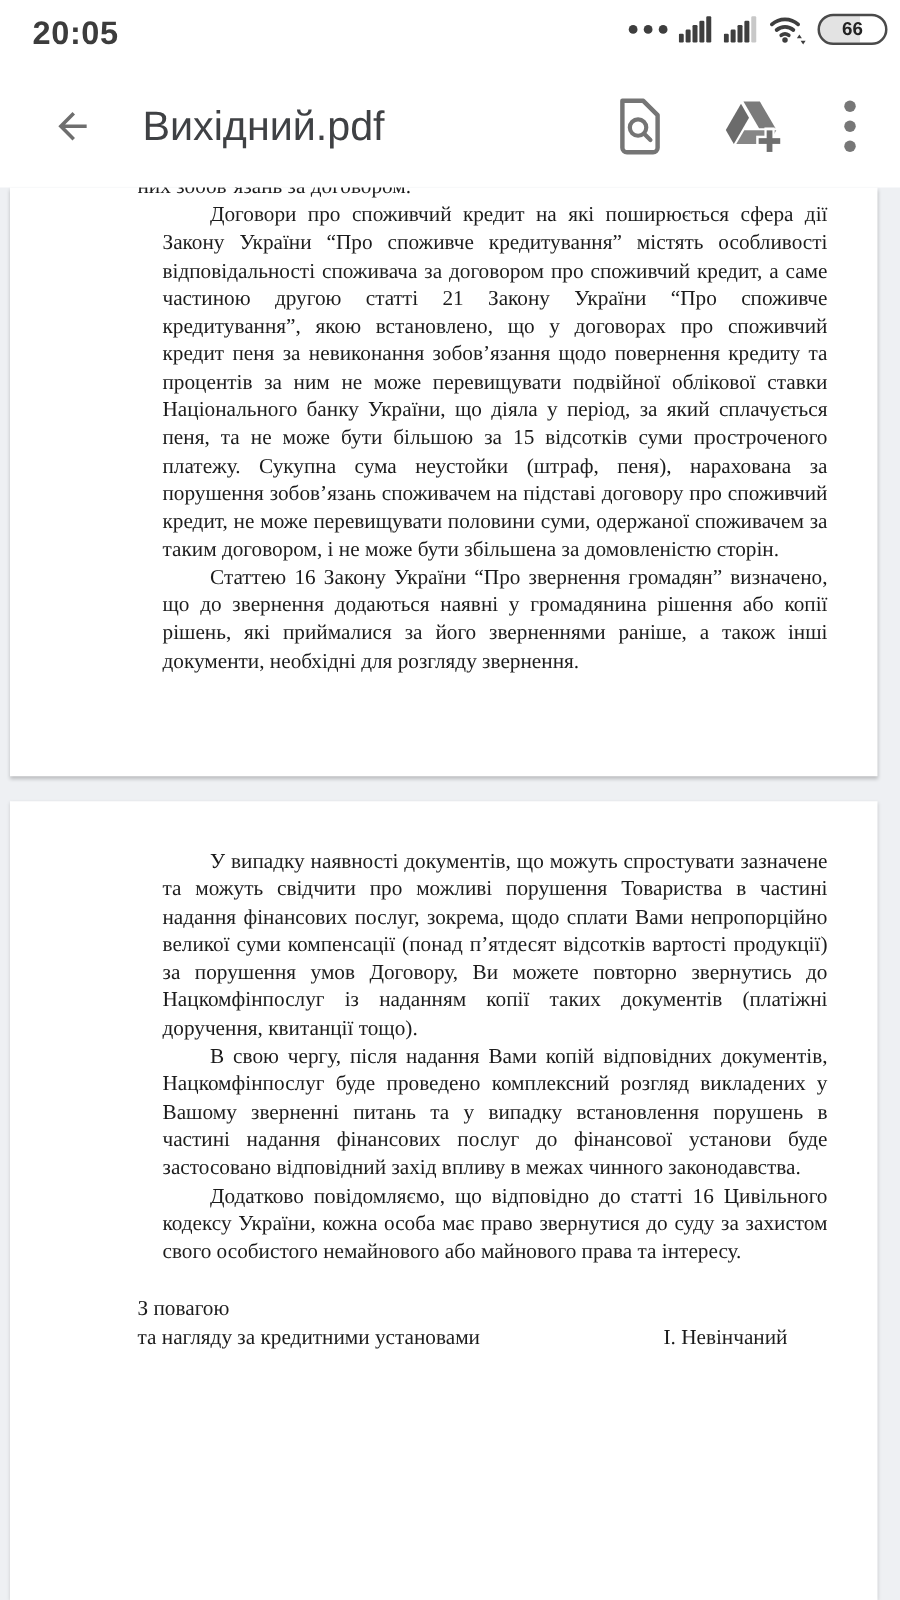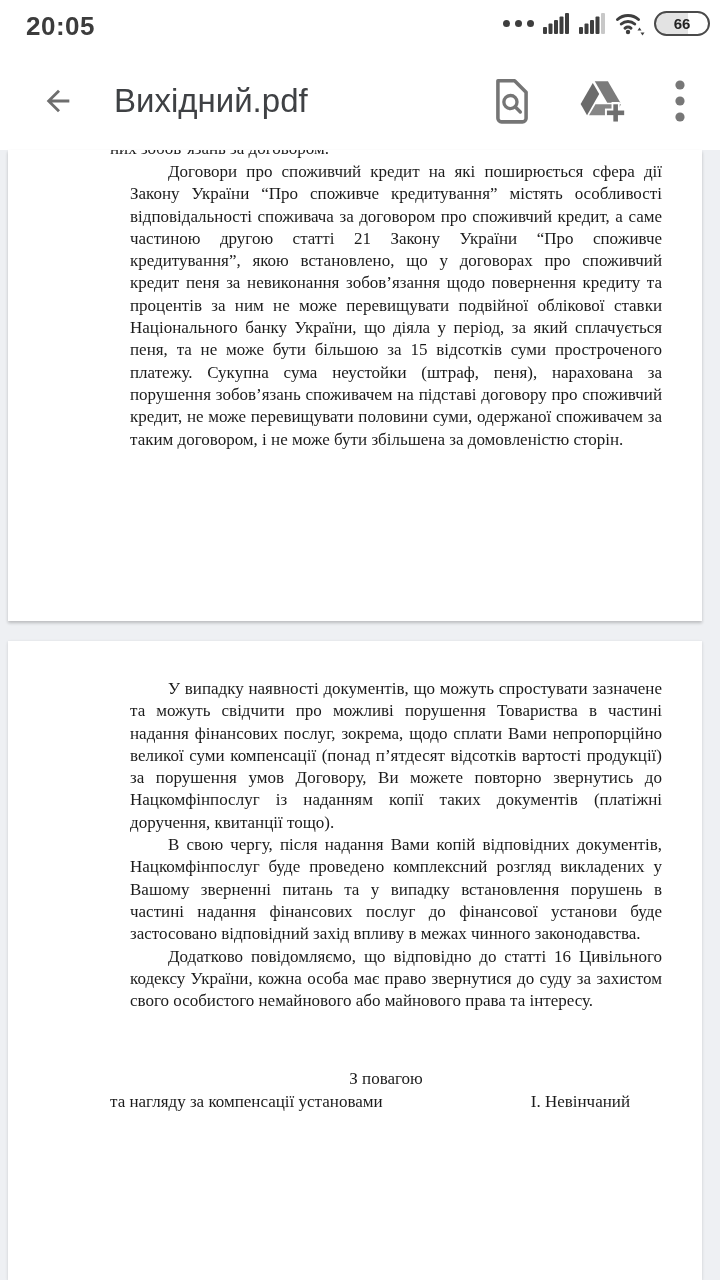--- a/index.html
+++ b/index.html
@@ -64,21 +64,21 @@
     overflow:hidden;
   }
   .doc-text {
     font-family:"Liberation Serif","DejaVu Serif",serif;
     font-size:17px; line-height:22.3px; color:#1b1b1b;
     text-align:justify;
   }
   .doc-text p { text-indent:38px;margin-left:20px; }
   .clipped-line { height:11px; overflow:hidden; }
   .clipped-line span { display:block; margin-top:-12px; text-align:left; }
-  .signature { margin-top:56px; text-align:center; }
+  .signature { margin-top:24px; text-align:left; }
   .sig-row { display:flex; justify-content:space-between; padding-right:32px; }
 
   svg { display:block; }
 </style>
 </head>
 <body>
 
 <div class="status-bar">
   <span class="status-time">20:05</span>
   <div class="status-right">
@@ -165,29 +165,30 @@
   </div>
 </div>
 
 <div class="viewer">
 
   <div class="page page-1 doc-text">
     <div class="clipped-line">
       <span>них зобов’язань за договором.</span>
     </div>
     <p>Договори про споживчий кредит на які поширюється сфера дії Закону України “Про споживче кредитування” містять особливості відповідальності споживача за договором про споживчий кредит, а саме частиною другою статті 21 Закону України “Про споживче кредитування”, якою встановлено, що у договорах про споживчий кредит пеня за невиконання зобов’язання щодо повернення кредиту та процентів за ним не може перевищувати подвійної облікової ставки Національного банку України, що діяла у період, за який сплачується пеня, та не може бути більшою за 15 відсотків суми простроченого платежу. Сукупна сума неустойки (штраф, пеня), нарахована за порушення зобов’язань споживачем на підставі договору про споживчий кредит, не може перевищувати половини суми, одержаної споживачем за таким договором, і не може бути збільшена за домовленістю сторін.</p>
+    <p>Статтею 16 Закону України “Про звернення громадян” визначено, що до звернення додаються наявні у громадянина рішення або копії рішень, які приймалися за його зверненнями раніше, а також інші документи, необхідні для розгляду звернення.</p>
   </div>
 
   <div class="page page-2 doc-text">
     <p>У випадку наявності документів, що можуть спростувати зазначене та можуть свідчити про можливі порушення Товариства в частині надання фінансових послуг, зокрема, щодо сплати Вами непропорційно великої суми компенсації (понад п’ятдесят відсотків вартості продукції) за порушення умов Договору, Ви можете повторно звернутись до Нацкомфінпослуг із наданням копії таких документів (платіжні доручення, квитанції тощо).</p>
     <p>В свою чергу, після надання Вами копій відповідних документів, Нацкомфінпослуг буде проведено комплексний розгляд викладених у Вашому зверненні питань та у випадку встановлення порушень в частині надання фінансових послуг до фінансової установи буде застосовано відповідний захід впливу в межах чинного законодавства.</p>
     <p>Додатково повідомляємо, що відповідно до статті 16 Цивільного кодексу України, кожна особа має право звернутися до суду за захистом свого особистого немайнового або майнового права та інтересу.</p>
 
     <div class="signature">
       <div>З повагою</div>
       <div class="sig-row">
-        <span>та нагляду за компенсації установами</span>
+        <span>та нагляду за кредитними установами</span>
         <span>І. Невінчаний</span>
       </div>
     </div>
   </div>
 
 </div>
 
 </body></html>

